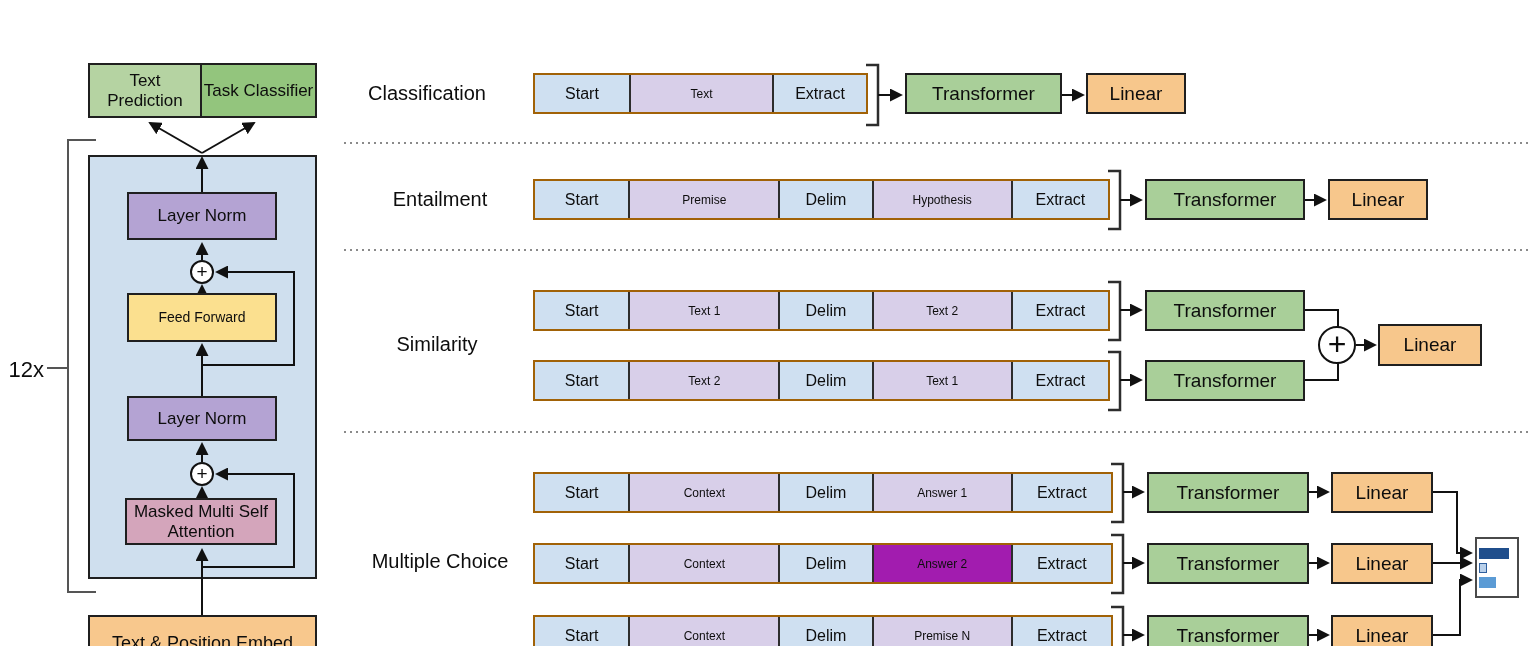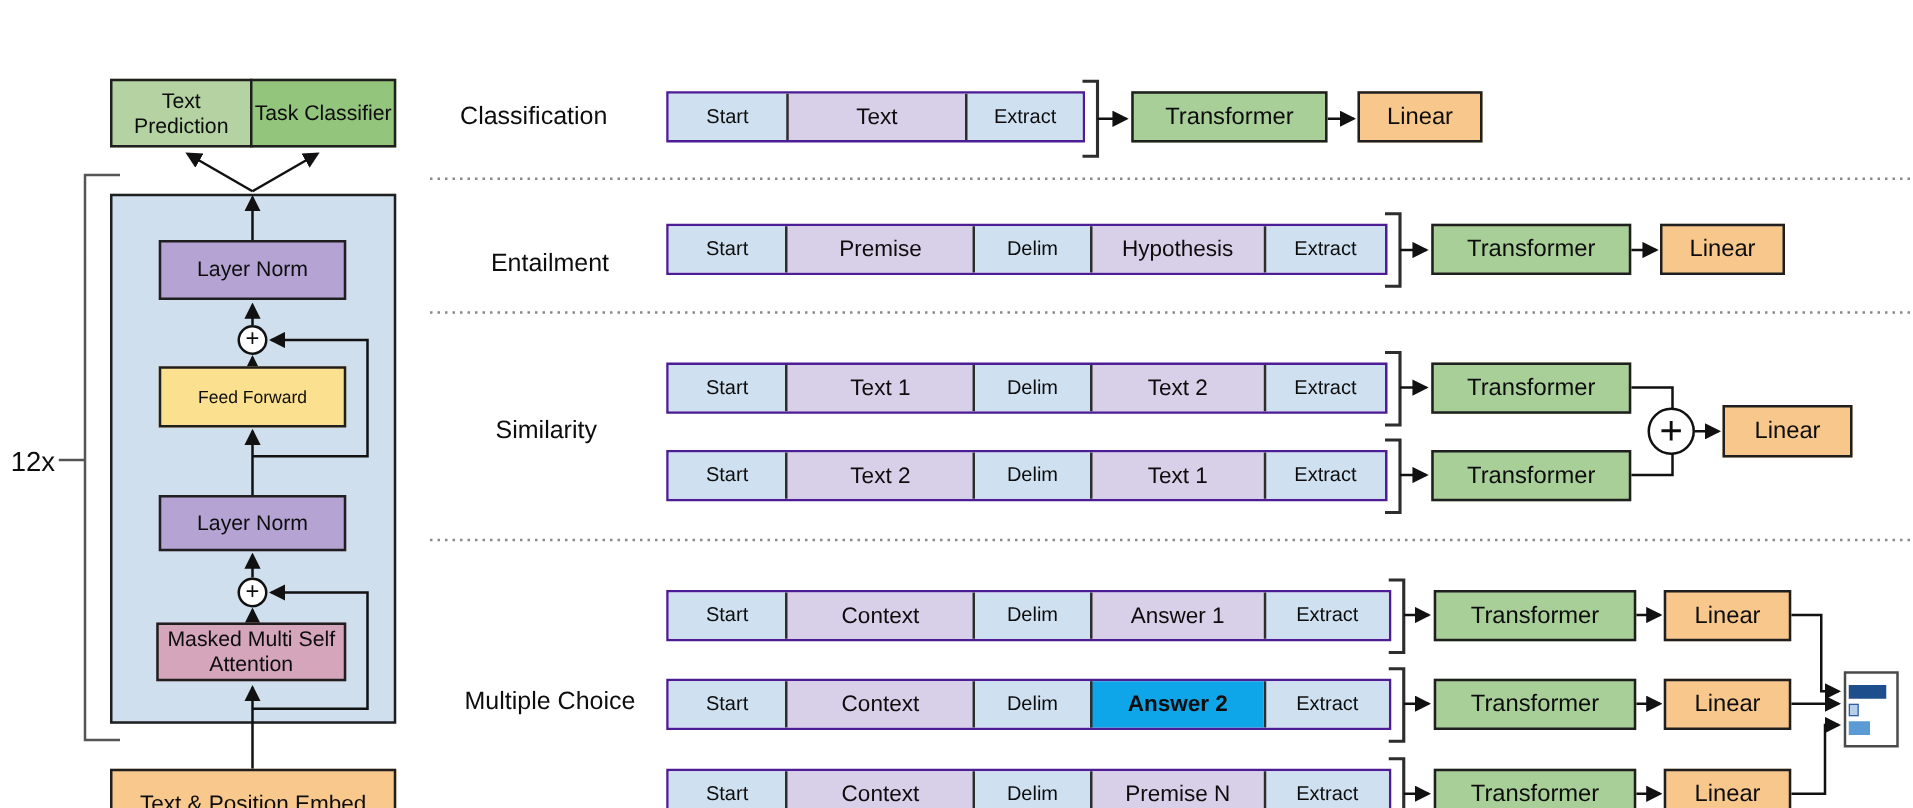--- a/index.html
+++ b/index.html
@@ -2,26 +2,26 @@
 <html><head>
 <meta charset="utf-8">
 <style>
   html,body{margin:0;padding:0;background:#fff;}
   #canvas{position:relative;width:1530px;height:646px;background:#fff;overflow:hidden;
           font-family:"Liberation Sans",sans-serif;color:#0d0d0d;margin-top:40px;}
   #wires{position:absolute;left:0;top:0;z-index:2;pointer-events:none;}
   .box{position:absolute;box-sizing:border-box;border:2px solid #1f1f1f;display:flex;
        align-items:center;justify-content:center;text-align:center;z-index:3;line-height:1.15;}
   .bigbox{position:absolute;box-sizing:border-box;border:2px solid #1f1f1f;z-index:1;}
-  .bar{position:absolute;box-sizing:border-box;display:flex;border:2px solid #4c1d95;z-index:3;background:#fff;}
+  .bar{position:absolute;box-sizing:border-box;display:flex;border:2px solid #a16207;z-index:3;background:#fff;}
   .cell{box-sizing:border-box;display:flex;align-items:center;justify-content:center;
         border-left:2px solid #2d2d2d;height:100%;}
   .cell:first-child{border-left:none;}
   .tok{font-size:16px;}
-  .con{font-size:18px;}
+  .con{font-size:12px;}
   .node{font-size:19px;}
   .task-label{position:absolute;width:180px;text-align:center;font-size:20px;z-index:3;}
   .plus-circle{position:absolute;box-sizing:border-box;border:2px solid #111;border-radius:50%;
         background:#fff;display:flex;align-items:center;justify-content:center;z-index:3;
         font-size:19px;line-height:1;padding-bottom:2px;}
   .minibar{position:absolute;}
 </style>
 </head>
 <body>
 
@@ -114,21 +114,21 @@
 
   <div class="task-label" style="left:337px;top:42px;">Classification</div>
   <div class="bar" style="left:533px;top:33px;width:335px;height:41px;">
     <div class="cell tok" style="width: 95px; background-color: rgb(207, 224, 241);">Start</div>
     <div class="cell con" style="width: 145px; background-color: rgb(216, 207, 233);">Text</div>
     <div class="cell tok" style="width: 95px; background-color: rgb(207, 224, 241);">Extract</div>
   </div>
   <div class="box node" style="left: 905px; top: 33px; width: 157px; height: 41px; background-color: rgb(169, 207, 153);">Transformer</div>
   <div class="box node" style="left: 1086px; top: 33px; width: 100px; height: 41px; background-color: rgb(247, 199, 140);">Linear</div>
 
-  <div class="task-label" style="left:350px;top:160px;">Entailment</div>
+  <div class="task-label" style="left:350px;top:148px;">Entailment</div>
   <div class="bar" style="left:533px;top:139px;width:577px;height:41px;">
     <div class="cell tok" style="width: 94px; background-color: rgb(207, 224, 241);">Start</div>
     <div class="cell con" style="width: 151px; background-color: rgb(216, 207, 233);">Premise</div>
     <div class="cell tok" style="width: 94px; background-color: rgb(207, 224, 241);">Delim</div>
     <div class="cell con" style="width: 140px; background-color: rgb(216, 207, 233);">Hypothesis</div>
     <div class="cell tok" style="width: 98px; background-color: rgb(207, 224, 241);">Extract</div>
   </div>
   <div class="box node" style="left: 1145px; top: 139px; width: 160px; height: 41px; background-color: rgb(169, 207, 153);">Transformer</div>
   <div class="box node" style="left: 1328px; top: 139px; width: 100px; height: 41px; background-color: rgb(247, 199, 140);">Linear</div>
 
@@ -161,21 +161,21 @@
     <div class="cell con" style="width: 140px; background-color: rgb(216, 207, 233);">Answer 1</div>
     <div class="cell tok" style="width: 101px; background-color: rgb(207, 224, 241);">Extract</div>
   </div>
   <div class="box node" style="left: 1147px; top: 432px; width: 162px; height: 41px; background-color: rgb(169, 207, 153);">Transformer</div>
   <div class="box node" style="left: 1331px; top: 432px; width: 102px; height: 41px; background-color: rgb(247, 199, 140);">Linear</div>
 
   <div class="bar" style="left:533px;top:503px;width:580px;height:41px;">
     <div class="cell tok" style="width: 94px; background-color: rgb(207, 224, 241);">Start</div>
     <div class="cell con" style="width: 151px; background-color: rgb(216, 207, 233);">Context</div>
     <div class="cell tok" style="width: 94px; background-color: rgb(207, 224, 241);">Delim</div>
-    <div class="cell con" style="width: 140px; background-color: #0ea5e9; font-weight: bold;">Answer 2</div>
+    <div class="cell con" style="width: 140px; background-color: #a21caf;">Answer 2</div>
     <div class="cell tok" style="width: 101px; background-color: rgb(207, 224, 241);">Extract</div>
   </div>
   <div class="box node" style="left: 1147px; top: 503px; width: 162px; height: 41px; background-color: rgb(169, 207, 153);">Transformer</div>
   <div class="box node" style="left: 1331px; top: 503px; width: 102px; height: 41px; background-color: rgb(247, 199, 140);">Linear</div>
 
   <div class="bar" style="left:533px;top:575px;width:580px;height:41px;">
     <div class="cell tok" style="width: 94px; background-color: rgb(207, 224, 241);">Start</div>
     <div class="cell con" style="width: 151px; background-color: rgb(216, 207, 233);">Context</div>
     <div class="cell tok" style="width: 94px; background-color: rgb(207, 224, 241);">Delim</div>
     <div class="cell con" style="width: 140px; background-color: rgb(216, 207, 233);">Premise N</div>

